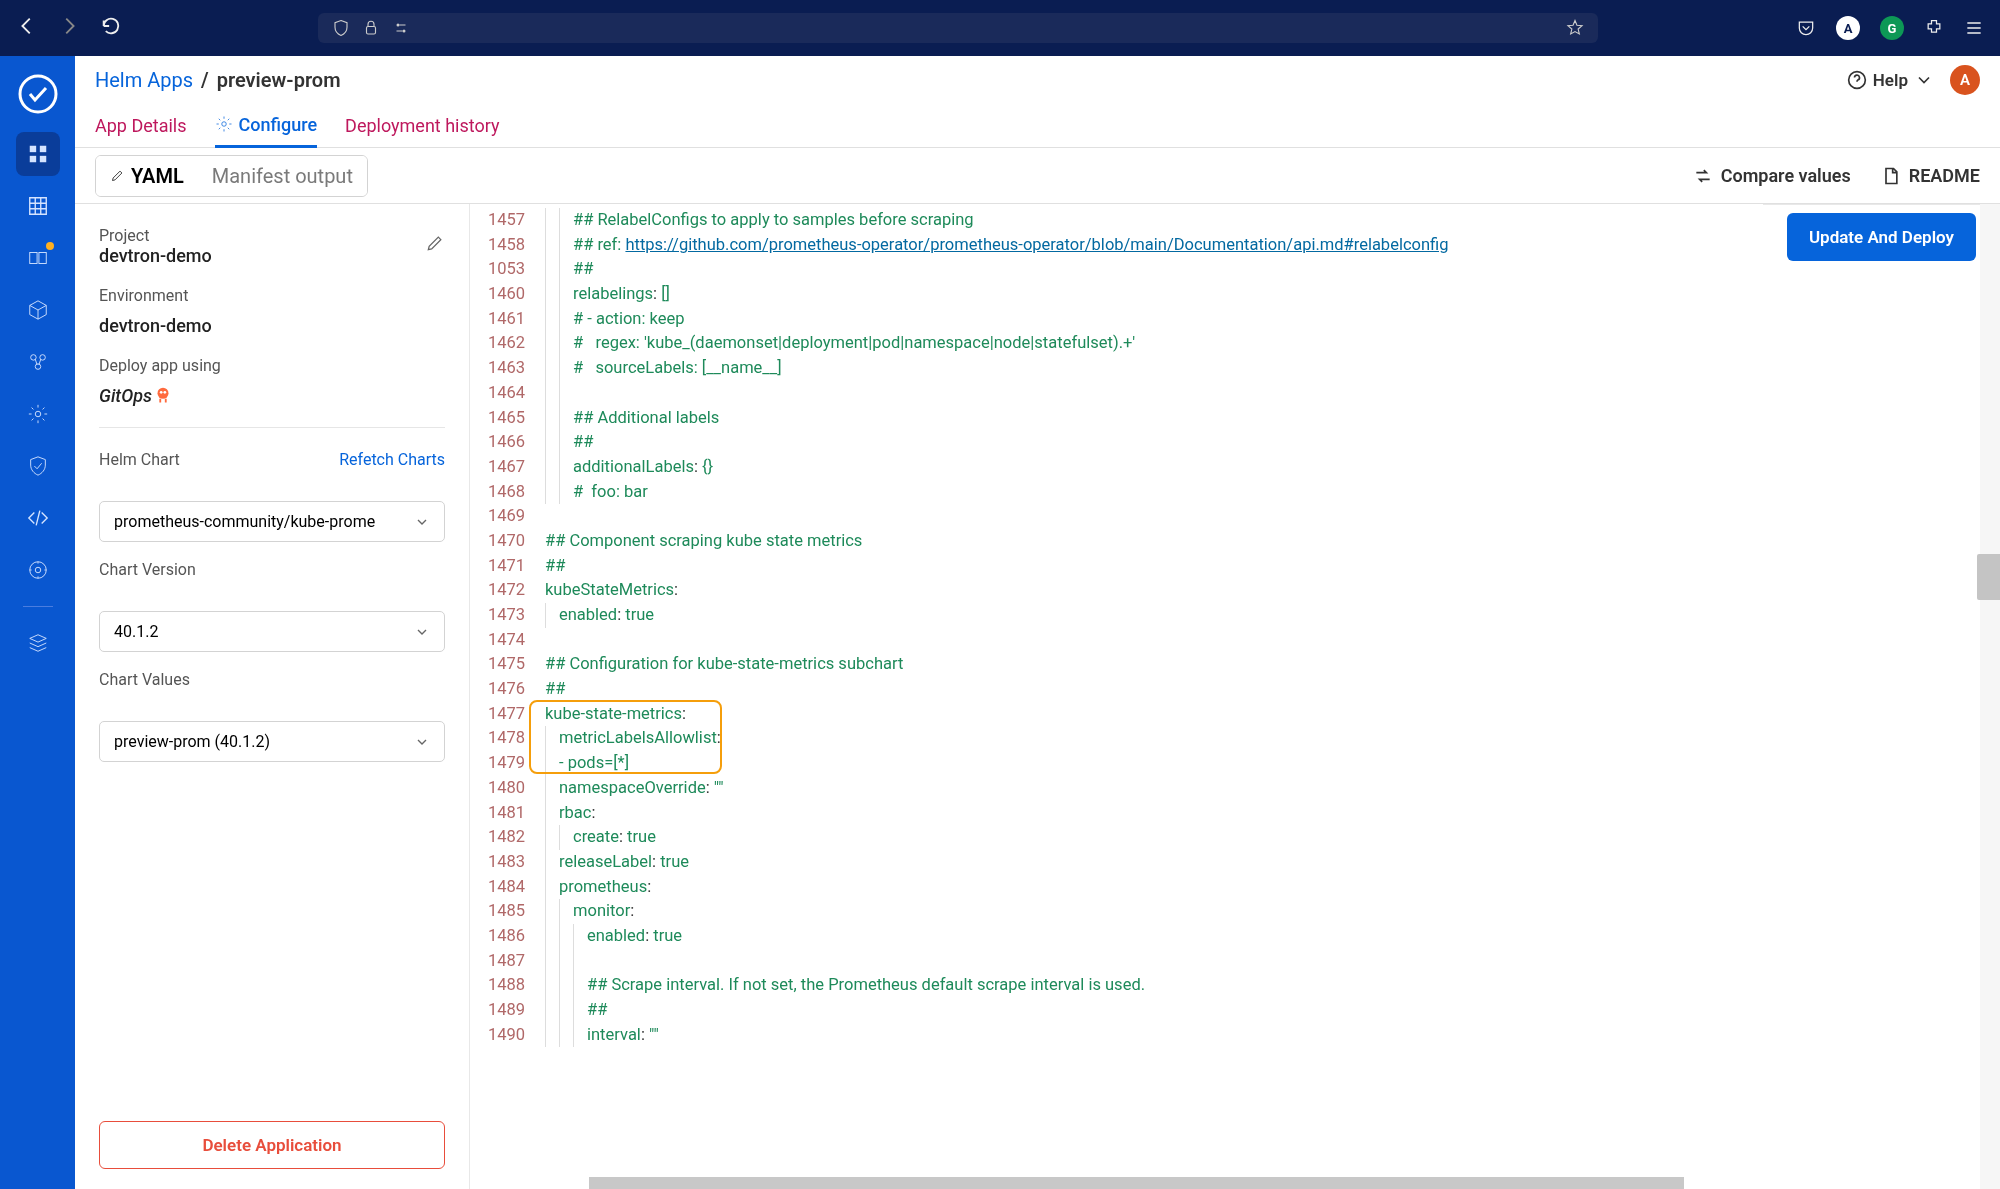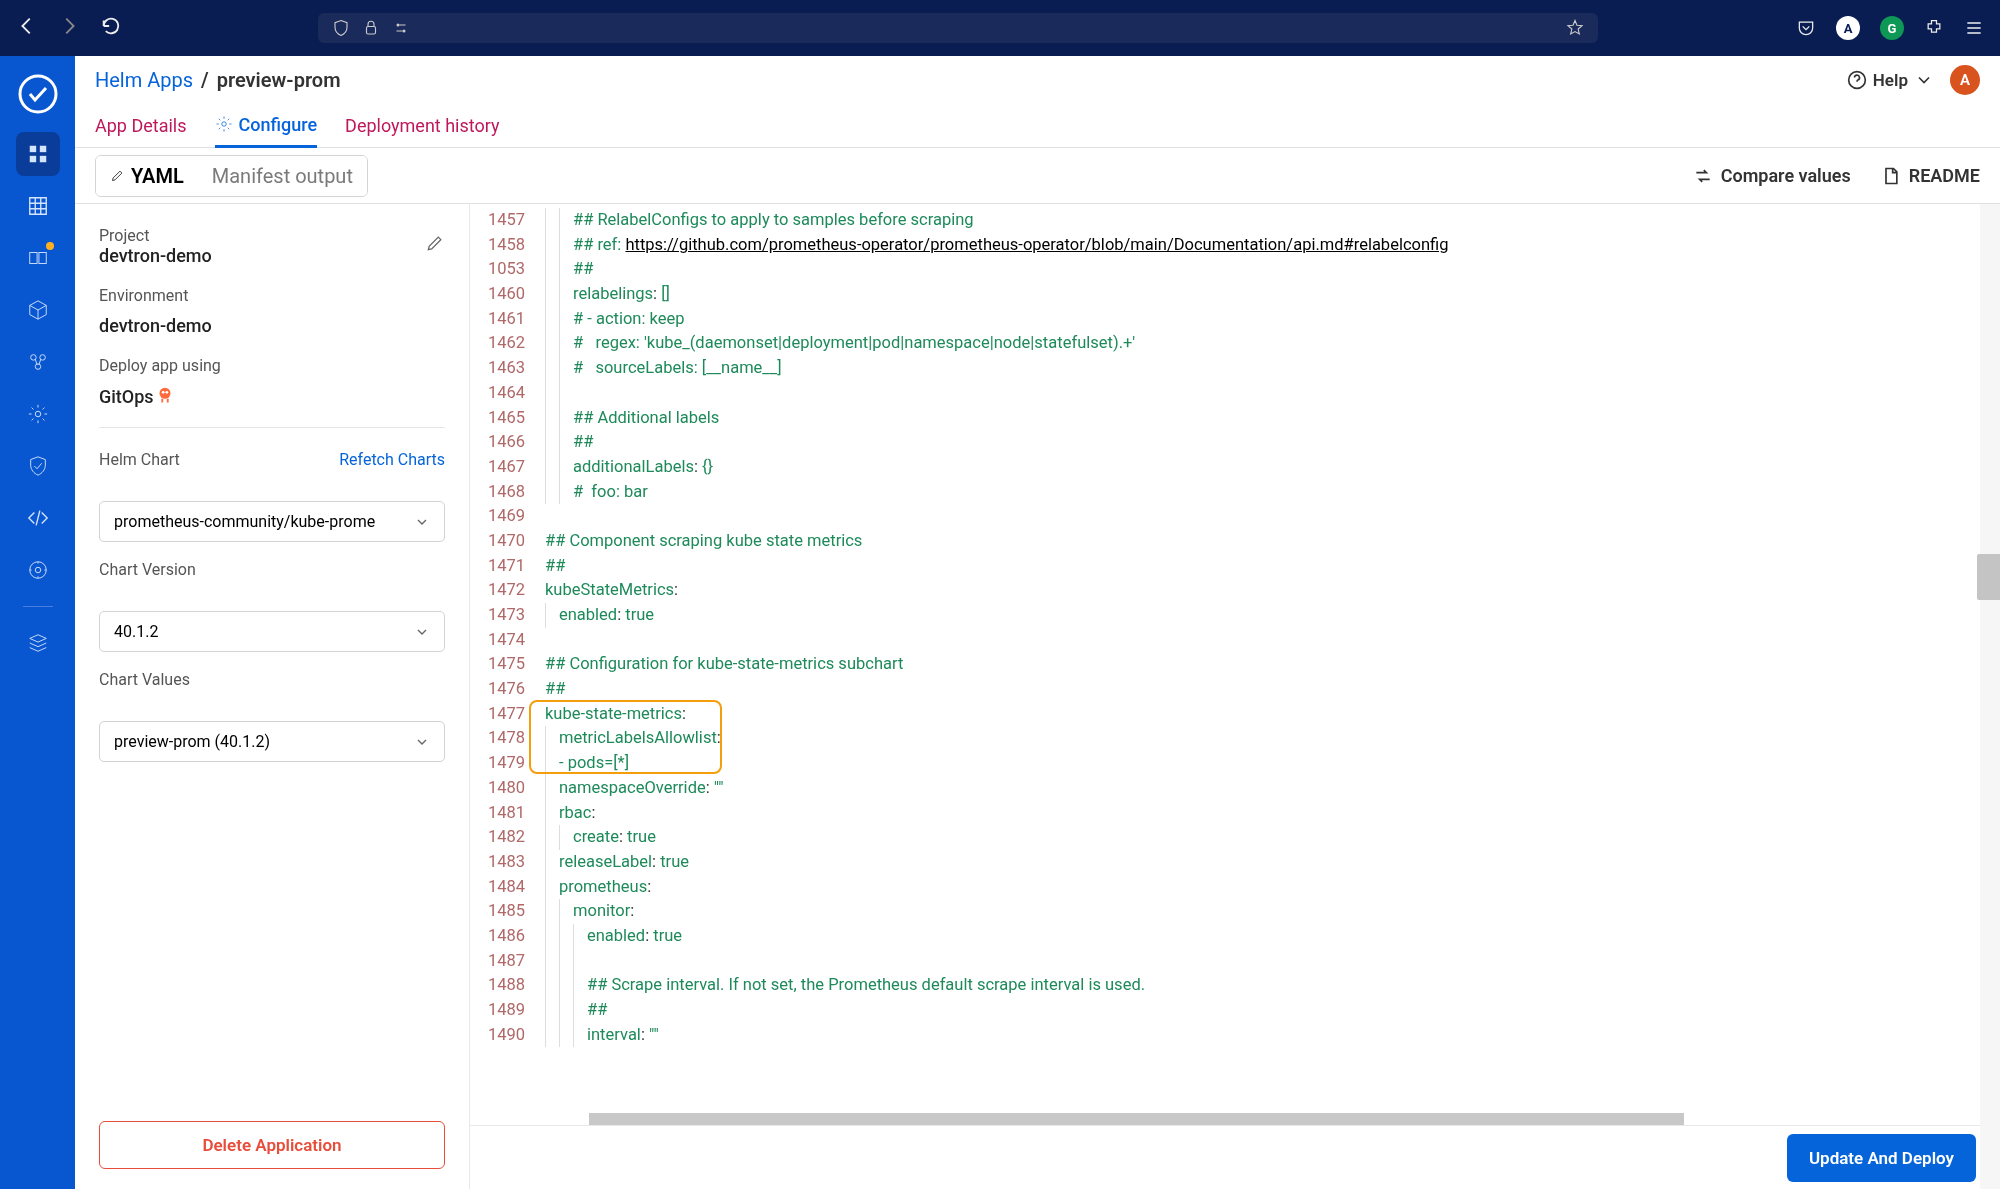--- a/index.html
+++ b/index.html
@@ -59,41 +59,41 @@
 
 
 .content { flex: 1; display: flex; overflow: hidden; }
 .left-panel { width: 395px; padding: 20px 24px; border-right: 1px solid #e8e8e8; display: flex; flex-direction: column; gap: 10px; }
 .panel-label { font-size: 16px; color: #555; margin-top: 2px; }
 .panel-value { font-size: 18px; color: #222; font-weight: 500; }
 .panel-row { display: flex; align-items: center; }
 .panel-row .spacer { flex: 1; }
 .edit-icon { cursor: pointer; }
 .edit-icon svg { width: 20px; height: 20px; stroke: #666; fill: none; }
-.gitops-row { display: flex; align-items: center; gap: 0; }
+.gitops-row { display: flex; gap: 0; font-style: italic; }
 .argo-icon { width: 22px; height: 22px; }
 .panel-divider { height: 1px; background: #e6e6e6; margin: 10px 0; }
 .helm-row { display: flex; align-items: baseline; justify-content: space-between; }
 .refetch { color: #0664db; font-size: 16px; cursor: pointer; }
 .select { border: 1px solid #d3d3d3; border-radius: 5px; padding: 10px 14px; display: flex; justify-content: space-between; align-items: center; font-size: 16px; cursor: pointer; margin-top: 22px; }
 .select svg { width: 16px; height: 16px; fill: #666; }
 .delete-btn { margin-top: auto; border: 1.5px solid #e84d3b; color: #e84d3b; background: #fff; border-radius: 6px; padding: 13px; font-size: 17px; font-weight: 600; cursor: pointer; }
 
 
-.editor-wrap { flex: 1; display: flex; flex-direction: column; overflow: hidden; position: relative; }
+.editor-wrap { flex: 1; display: flex; flex-direction: row; overflow: hidden; position: relative; }
 .editor { flex: 1; display: flex; font-family: "Menlo", "Consolas", monospace; font-size: 16.5px; line-height: 24.7px; overflow: hidden; background: #fff; }
 .gutter { width: 65px; text-align: right; color: #b06868; padding: 4px 10px 4px 0; user-select: none; }
 .gutter div { height: 24.7px; }
 .code { flex: 1; padding: 4px 0 4px 10px; white-space: pre; color: #333; position: relative; }
 .code-line { height: 24.7px; position: relative; }
 .code .c-comment { color: #1e8a5a; }
 .code .c-key { color: #1e8a5a; }
 .code .c-colon { color: #333; }
 .code .c-val { color: #1e8a5a; }
-.code .c-link { color: #000000; text-decoration: underline; }
+.code .c-link { color: #0369a1; text-decoration: underline; }
 .code .ind-line { display: inline-block; width: 14px; border-left: 1px solid #ddd; height: 24.7px; vertical-align: top; }
 .highlight-box { position: absolute; border: 2.5px solid #f59e0b; border-radius: 8px; pointer-events: none; }
 .editor-footer { height: 64px; display: flex; align-items: center; justify-content: flex-end; padding: 0 24px; border-top: 1px solid #e8e8e8; }
 .update-btn { background: #0664db; color: #fff; border: none; border-radius: 6px; padding: 14px 22px; font-size: 17px; font-weight: 600; cursor: pointer; }
 
 .minimap { position: absolute; right: 0; top: 0; width: 20px; height: 100%; background: #f6f6f6; }
 .minimap-thumb { position: absolute; right: -3px; top: 350px; width: 26px; height: 46px; background: #c4c4c4; border-radius: 2px; }
 .hscroll { position: absolute; bottom: 0; left: 54px; height: 12px; background: #c8c8c8; width: 1095px; }
 </style>
 </head>

